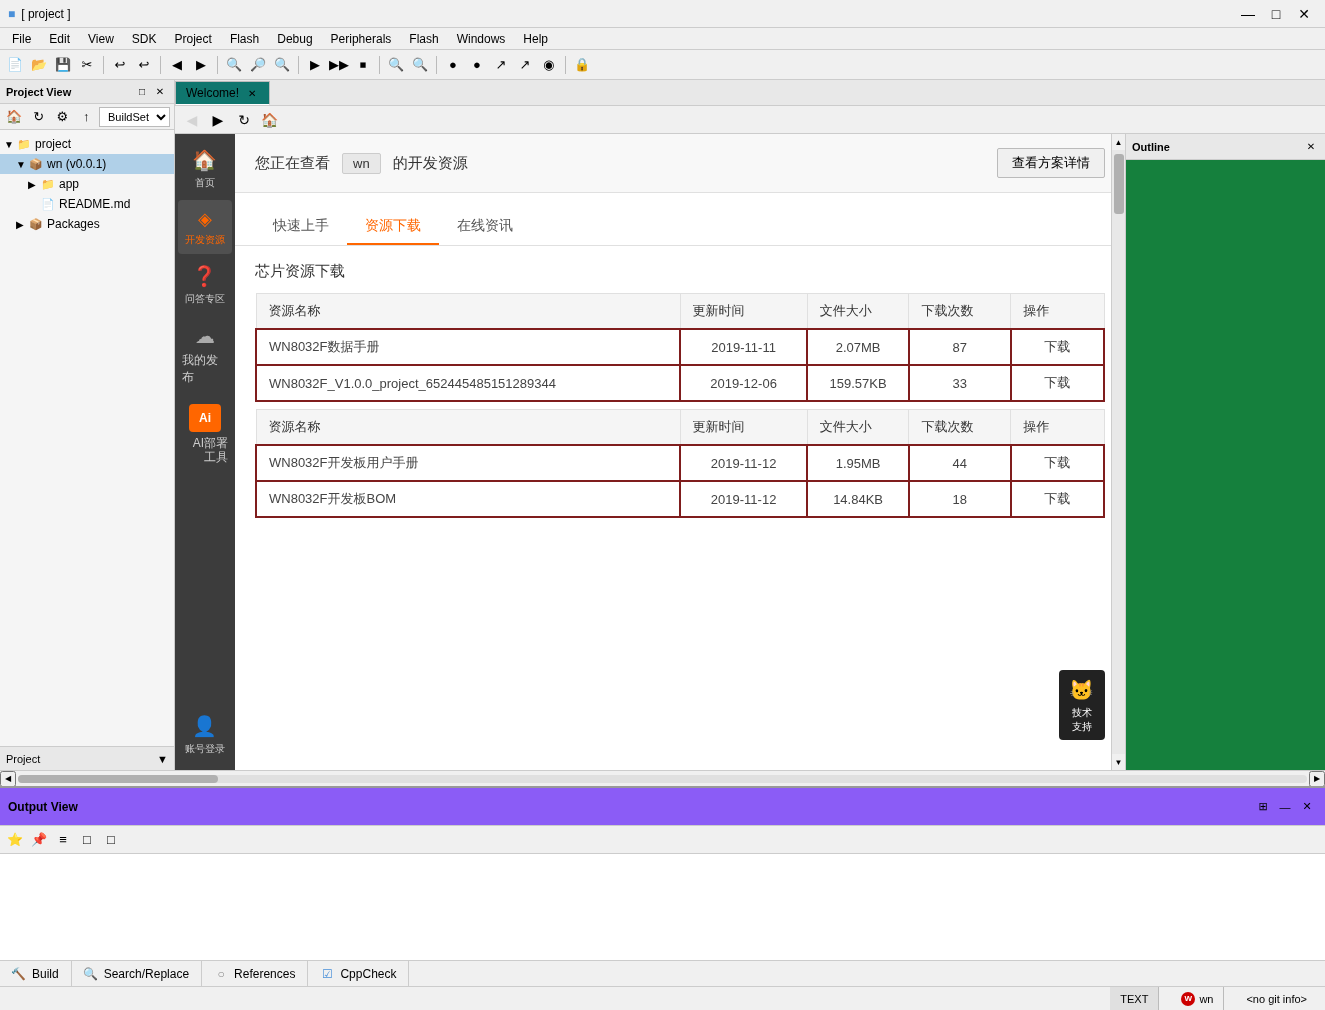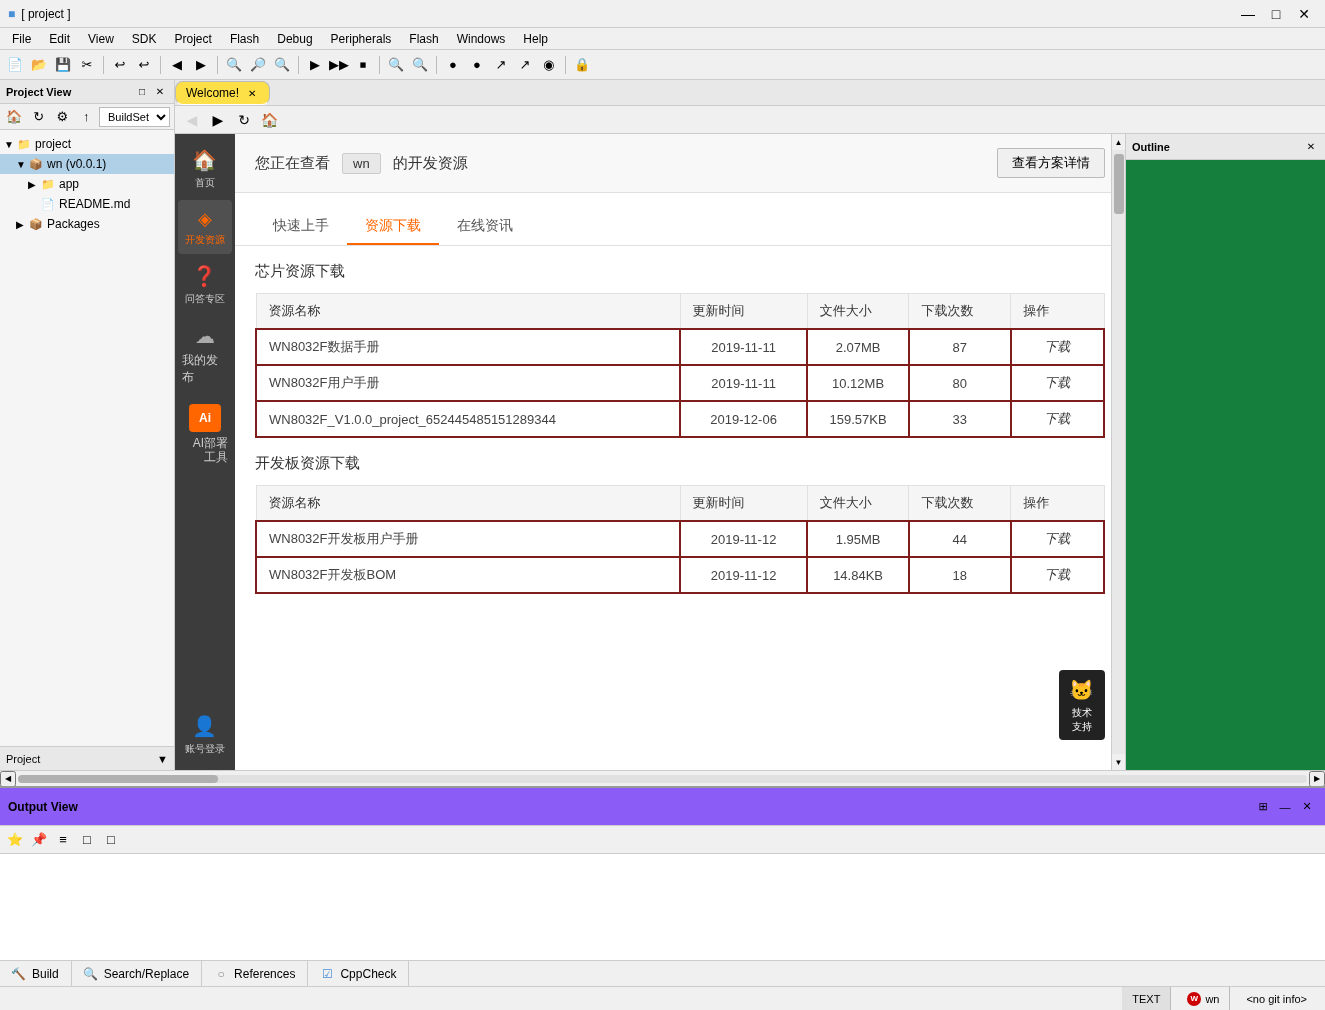--- a/index.html
+++ b/index.html
@@ -39,21 +39,21 @@
     .tree-icon { width: 16px; height: 16px; display: inline-flex; align-items: center; justify-content: center; margin-right: 3px; font-size: 11px; }
     .tree-label { font-size: 12px; }
     .indent1 { padding-left: 16px; }
     .indent2 { padding-left: 28px; }
 
     .panel-bottom { height: 24px; background: #e8e8e8; border-top: 1px solid #ccc; display: flex; align-items: center; padding: 0 6px; font-size: 11px; justify-content: space-between; }
 
     
     .tab-bar { height: 26px; background: #e8e8e8; border-bottom: 1px solid #ccc; display: flex; align-items: flex-end; padding: 0 0 0 0; }
     .editor-tab { height: 24px; background: #dcdcdc; border: 1px solid #bbb; border-bottom: none; padding: 0 10px; display: flex; align-items: center; gap: 6px; cursor: pointer; font-size: 12px; }
-    .editor-tab.active { background: #fde047; border-bottom: 1px solid white; border-radius: 8px; }
+    .editor-tab.active { background: #0f766e; border-bottom: 1px solid white; }
     .tab-close { font-size: 10px; cursor: pointer; width: 14px; height: 14px; display: flex; align-items: center; justify-content: center; border-radius: 2px; }
 
     
     .nav-bar { height: 28px; background: #f0f0f0; border-bottom: 1px solid #ccc; display: flex; align-items: center; padding: 0 6px; gap: 4px; }
     .nav-btn { width: 22px; height: 22px; border: none; background: transparent; cursor: pointer; font-size: 14px; display: flex; align-items: center; justify-content: center; border-radius: 2px; }
     .nav-btn:disabled { opacity: 0.4; cursor: default; }
 
     
     .outline-panel { width: 200px; background: #15803d; border-left: 1px solid #ccc; }
     .outline-header { height: 26px; background: #e8e8e8; border-bottom: 1px solid #ccc; display: flex; align-items: center; justify-content: space-between; padding: 0 6px; font-size: 11px; font-weight: bold; }
@@ -65,24 +65,24 @@
     .header-chip { background: #e8e8e8; border: 1px solid #ccc; padding: 2px 10px; font-size: 13px; border-radius: 2px; }
     .view-detail-btn { background: #f0f0f0; border: 1px solid #bbb; padding: 5px 14px; cursor: pointer; font-size: 13px; border-radius: 2px; }
 
     .welcome-tabs { display: flex; gap: 0; padding: 16px 20px 0; border-bottom: 1px solid #e0e0e0; }
     .welcome-tab { padding: 8px 18px; cursor: pointer; font-size: 14px; border-bottom: 2px solid transparent; color: #555; }
     .welcome-tab.active { color: #ff6600; border-bottom: 2px solid #ff6600; }
 
     .welcome-body { padding: 16px 20px; flex: 1; overflow-y: auto; }
     .section-title { font-size: 15px; color: #333; margin-bottom: 12px; font-weight: 500; }
 
-    .resource-table { width: 100%; border-collapse: collapse; border: 1px solid #e0e0e0; margin-bottom: 16px; }
+    .resource-table { width: 100%; border-collapse: collapse; border: 1px solid #e0e0e0; margin-bottom: 7px; }
     .resource-table th { background: #f5f5f5; border: 1px solid #e0e0e0; padding: 8px 12px; font-size: 13px; font-weight: normal; text-align: left; color: #333; }
     .resource-table td { border: 2px solid #7f1d1d; padding: 8px 12px; font-size: 13px; color: #444; }
-    .download-link { color: #333; cursor: pointer; font-style: italic; }
+    .download-link { color: #333; cursor: pointer; }
 
     .col-name { width: 50%; }
     .col-date { width: 15%; text-align: center; }
     .col-size { width: 12%; text-align: center; }
     .col-count { width: 12%; text-align: center; }
     .col-action { width: 11%; text-align: center; }
 
     
     .right-scrollbar { width: 14px; background: #f0f0f0; border-left: 1px solid #ccc; display: flex; flex-direction: column; }
     .scrollbar-up { height: 16px; display: flex; align-items: center; justify-content: center; cursor: pointer; font-size: 8px; }
@@ -96,21 +96,21 @@
     .output-title { font-size: 12px; font-weight: bold; }
     .output-controls { display: flex; gap: 2px; }
     .output-btn { width: 20px; height: 18px; border: none; background: transparent; cursor: pointer; font-size: 11px; display: flex; align-items: center; justify-content: center; }
     .output-toolbar { height: 28px; background: #f0f0f0; border-bottom: 1px solid #ccc; display: flex; align-items: center; padding: 0 4px; gap: 2px; }
     .output-content { flex: 1; background: white; overflow-y: auto; }
     .output-tabs-bar { height: 26px; background: #f0f0f0; border-top: 1px solid #ccc; display: flex; align-items: center; padding: 0 0; gap: 0; }
     .output-tab { display: flex; align-items: center; gap: 6px; padding: 0 12px; height: 26px; cursor: pointer; font-size: 12px; border-right: 1px solid #ccc; }
     .output-tab-icon { width: 14px; height: 14px; display: inline-flex; align-items: center; justify-content: center; }
 
     
-    .status-bar { height: 24px; background: #f0f0f0; border-top: 1px solid #ccc; display: flex; align-items: center; padding: 0 8px; gap: 6px; font-size: 11px; }
+    .status-bar { height: 24px; background: #f0f0f0; border-top: 1px solid #ccc; display: flex; align-items: center; padding: 0 8px; gap: 12px; font-size: 11px; }
     .status-segment { padding: 0 10px; border-right: 1px solid #bbb; height: 100%; display: flex; align-items: center; gap: 4px; }
     .status-segment:last-child { border-right: none; }
     .status-text-mode { background: #e0e0e0; }
     .status-wn { display: flex; align-items: center; gap: 4px; }
     .wn-icon { width: 14px; height: 14px; background: #cc0000; border-radius: 50%; display: flex; align-items: center; justify-content: center; color: white; font-size: 8px; font-weight: bold; }
 
     
     .h-scroll { height: 16px; background: #f0f0f0; border-top: 1px solid #ccc; display: flex; align-items: center; }
     .h-scroll-btn { width: 16px; height: 16px; display: flex; align-items: center; justify-content: center; font-size: 8px; cursor: pointer; }
     .h-scroll-track { flex: 1; height: 8px; background: #e0e0e0; border-radius: 4px; margin: 0 2px; }
@@ -345,37 +345,29 @@
               </thead>
               <tbody id="chip-table-body">
               <tr>
     <td class="col-name">WN8032F数据手册</td>
     <td class="col-date">2019-11-11</td>
     <td class="col-size">2.07MB</td>
     <td class="col-count">87</td>
     <td class="col-action"><span class="download-link">下载</span></td>
   </tr>
                   <tr>
-    <td class="col-name">WN8032F用户手册</td>
-    <td class="col-date">2019-11-11</td>
-    <td class="col-size">10.12MB</td>
-    <td class="col-count">80</td>
-    <td class="col-action"><span class="download-link">下载</span></td>
-  </tr>
-                  <tr>
     <td class="col-name">WN8032F_V1.0.0_project_652445485151289344</td>
     <td class="col-date">2019-12-06</td>
     <td class="col-size">159.57KB</td>
     <td class="col-count">33</td>
     <td class="col-action"><span class="download-link">下载</span></td>
   </tr>
                 </tbody>
             </table>
 
-            <div class="section-title">开发板资源下载</div>
             <table class="resource-table">
               <thead>
                 <tr>
                   <th class="col-name">资源名称</th>
                   <th class="col-date">更新时间</th>
                   <th class="col-size">文件大小</th>
                   <th class="col-count">下载次数</th>
                   <th class="col-action">操作</th>
                 </tr>
               </thead>

